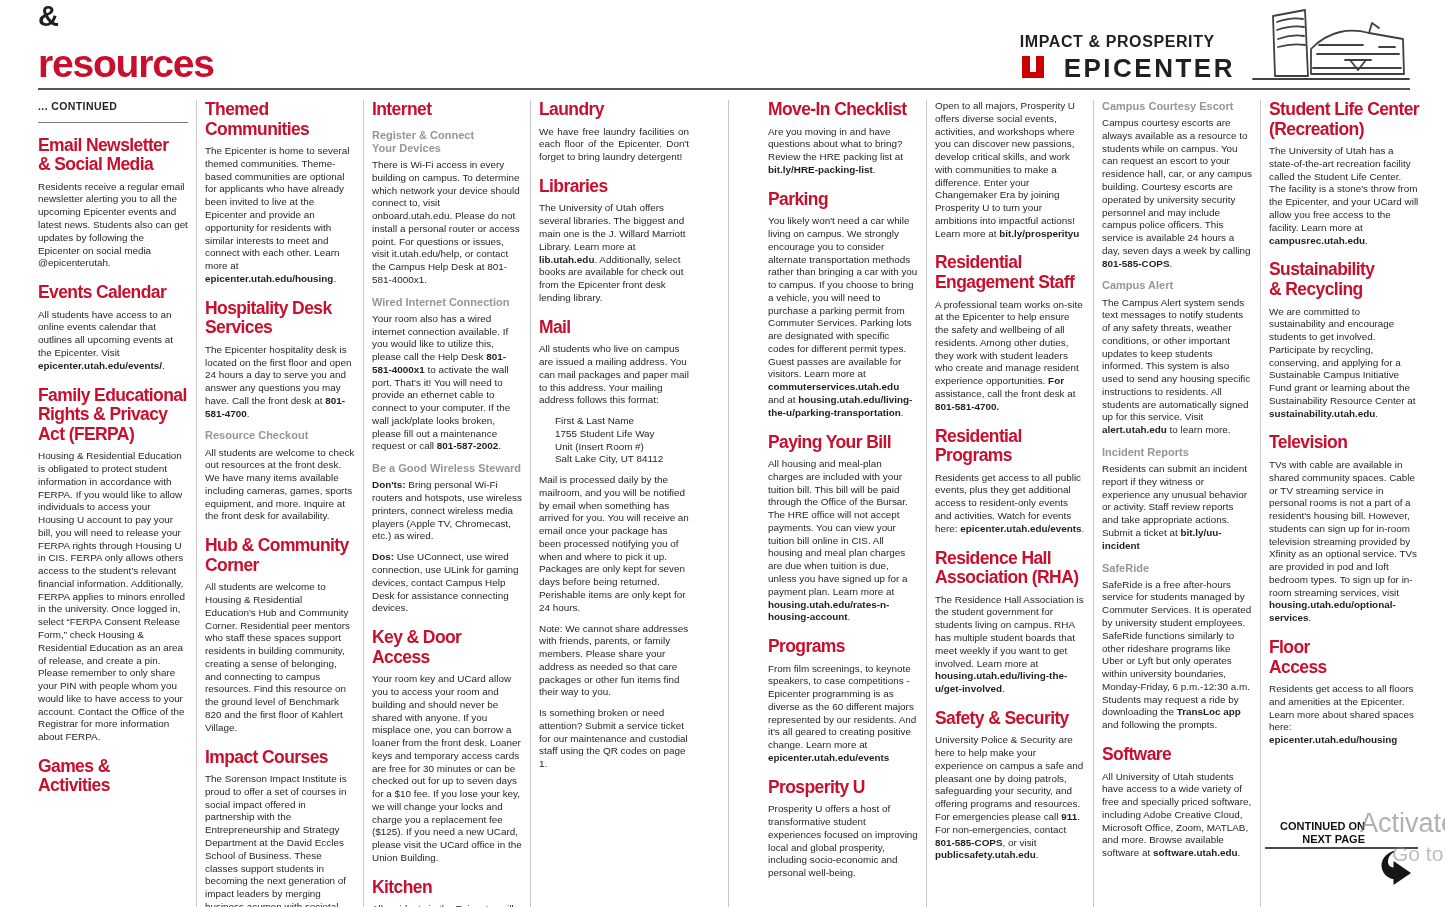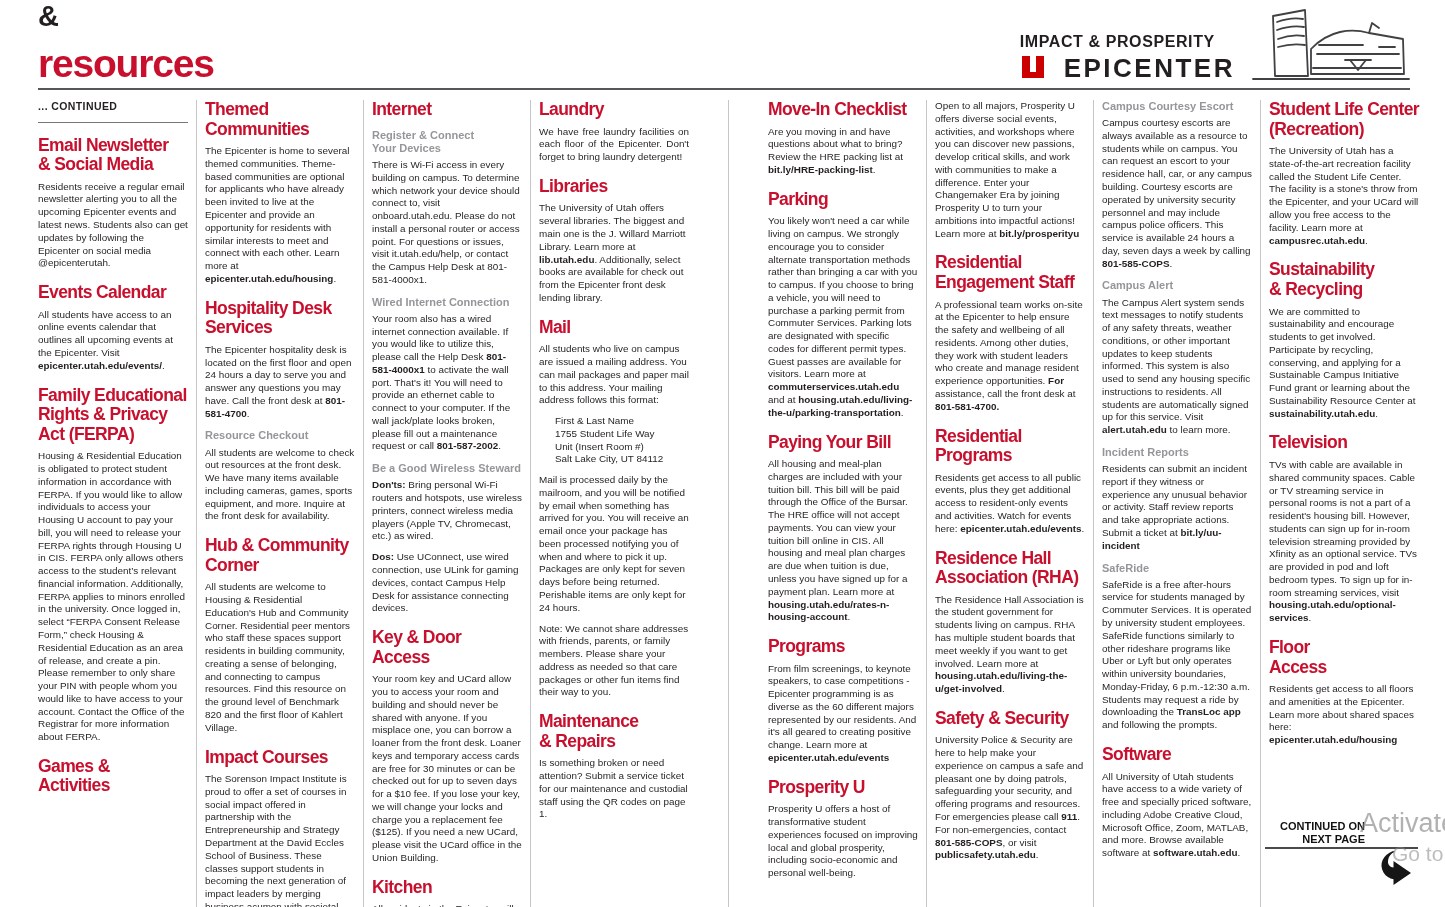--- a/index.html
+++ b/index.html
@@ -147,22 +147,20 @@
         <div class="heading"><span>Mail</span></div>
         <div class="para"><span>All students who live on campus are issued a mailing address. You can mail packages and paper mail to this address. Your mailing address follows this format:</span></div>
         <div class="address">
           <div>First &amp; Last Name</div>
           <div>1755 Student Life Way</div>
           <div>Unit (Insert Room #)</div>
           <div>Salt Lake City, UT 84112</div>
         </div>
         <div class="para"><span>Mail is processed daily by the mailroom, and you will be notified by email when something has arrived for you. You will receive an email once your package has been processed notifying you of when and where to pick it up. Packages are only kept for seven days before being returned. Perishable items are only kept for 24 hours.</span></div>
         <div class="para"><span>Note: We cannot share addresses with friends, parents, or family members. Please share your address as needed so that care packages or other fun items find their way to you.</span></div>
-        <div class="heading"><span>Maintenance
-&amp; Repairs</span></div>
         <div class="para"><span>Is something broken or need attention? Submit a service ticket for our maintenance and custodial staff using the QR codes on page 1.</span></div>
       </div>
       <div class="divider wide"></div>
       <div class="col">
         <div class="heading"><span>Move-In Checklist</span></div>
         <div class="para"><span>Are you moving in and have questions about what to bring? Review the HRE packing list at </span><span class="b">bit.ly/HRE-packing-list</span><span>.</span></div>
         <div class="heading"><span>Parking</span></div>
         <div class="para"><span>You likely won't need a car while living on campus. We strongly encourage you to consider alternate transportation methods rather than bringing a car with you to campus. If you choose to bring a vehicle, you will need to purchase a parking permit from Commuter Services. Parking lots are designated with specific codes for different permit types. Guest passes are available for visitors. Learn more at </span><span class="b">commuterservices.utah.edu</span><span> and at </span><span class="b">housing.utah.edu/living-the-u/parking-transportation</span><span>.</span></div>
         <div class="heading"><span>Paying Your Bill</span></div>
         <div class="para"><span>All housing and meal-plan charges are included with your tuition bill. This bill will be paid through the Office of the Bursar. The HRE office will not accept payments. You can view your tuition bill online in CIS. All housing and meal plan charges are due when tuition is due, unless you have signed up for a payment plan. Learn more at </span><span class="b">housing.utah.edu/rates-n-housing-account</span><span>.</span></div>

